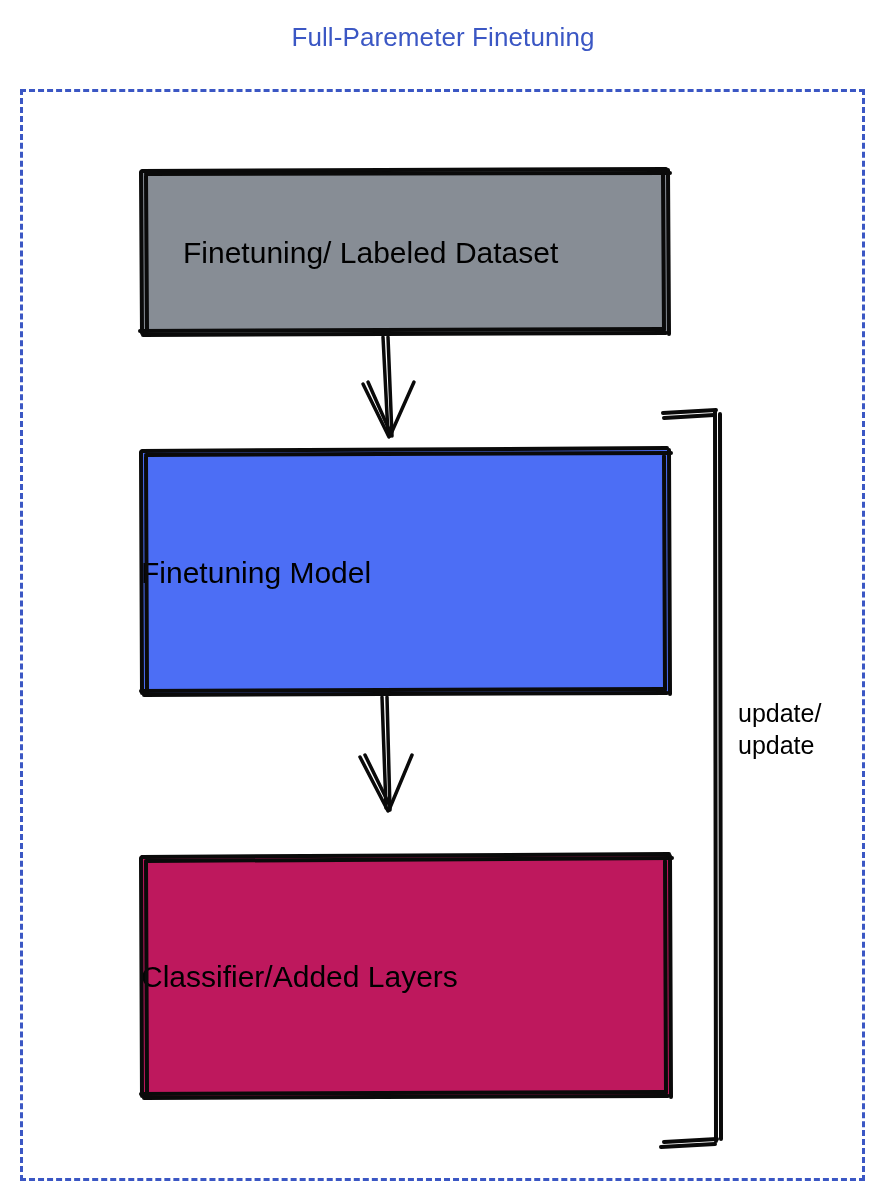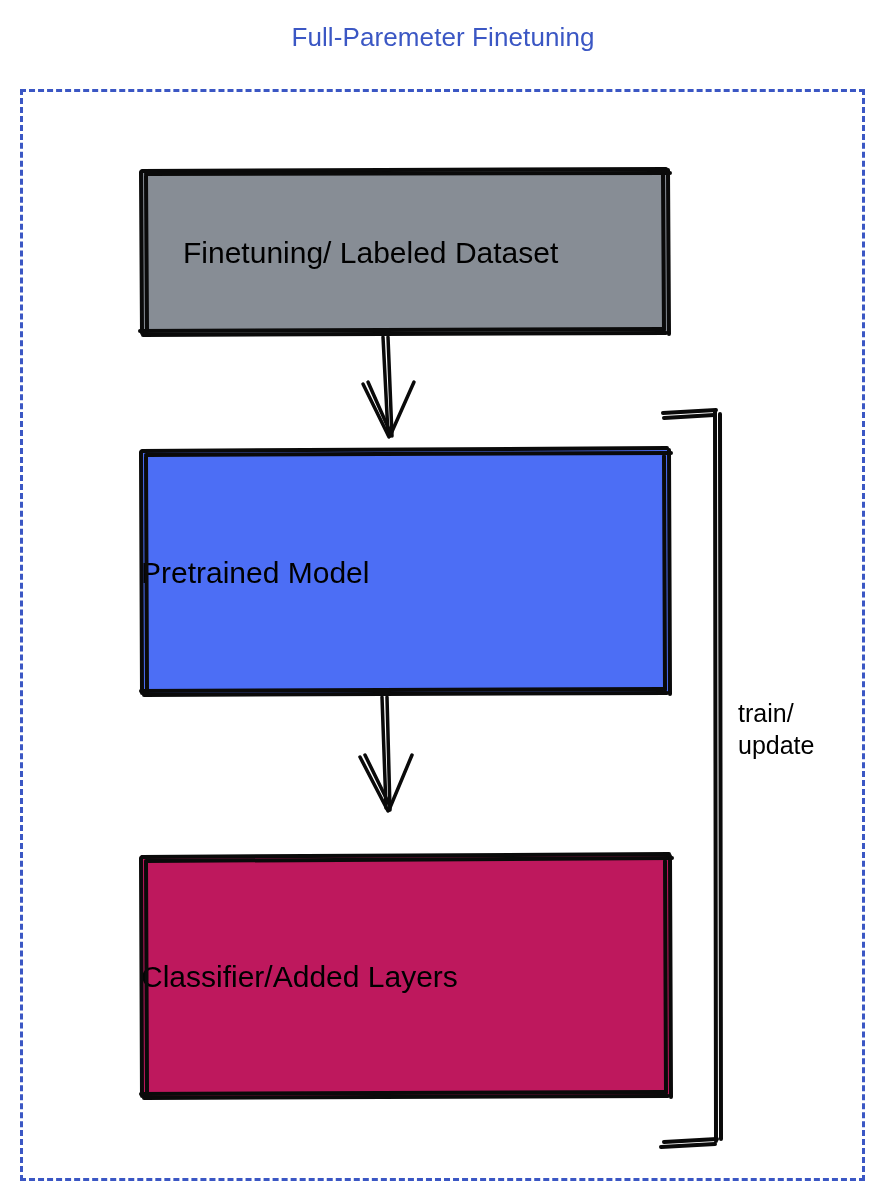--- a/index.html
+++ b/index.html
@@ -120,21 +120,21 @@
 
   <div class="diagram-title">Full-Paremeter Finetuning</div>
 
   <div class="frame"></div>
 
   <div class="node node-dataset">
     <span class="node-label">Finetuning/ Labeled Dataset</span>
   </div>
 
   <div class="node node-pretrained">
-    <span class="node-label">Pretrained Model</span>
+    <span class="node-label">Finetuning Model</span>
   </div>
 
   <div class="node node-classifier">
     <span class="node-label">Classifier/Added Layers</span>
   </div>
 
   <svg class="sketch-svg" viewBox="0 0 880 1200">
     <g fill="none" stroke="#0a0a0a" stroke-linecap="round" stroke-linejoin="round">
 
       <g stroke-width="4">
@@ -194,16 +194,16 @@
         <path d="M712,411 L713,1141"></path>
         <path d="M717,414 L718,1139"></path>
 
         <path d="M714,1139 L661,1142"></path>
         <path d="M712,1144 L658,1147"></path>
       </g>
 
     </g>
   </svg>
 
-  <div class="loop-label">train/
+  <div class="loop-label">update/
 update</div>
 
 </div>
 
 </body></html>

